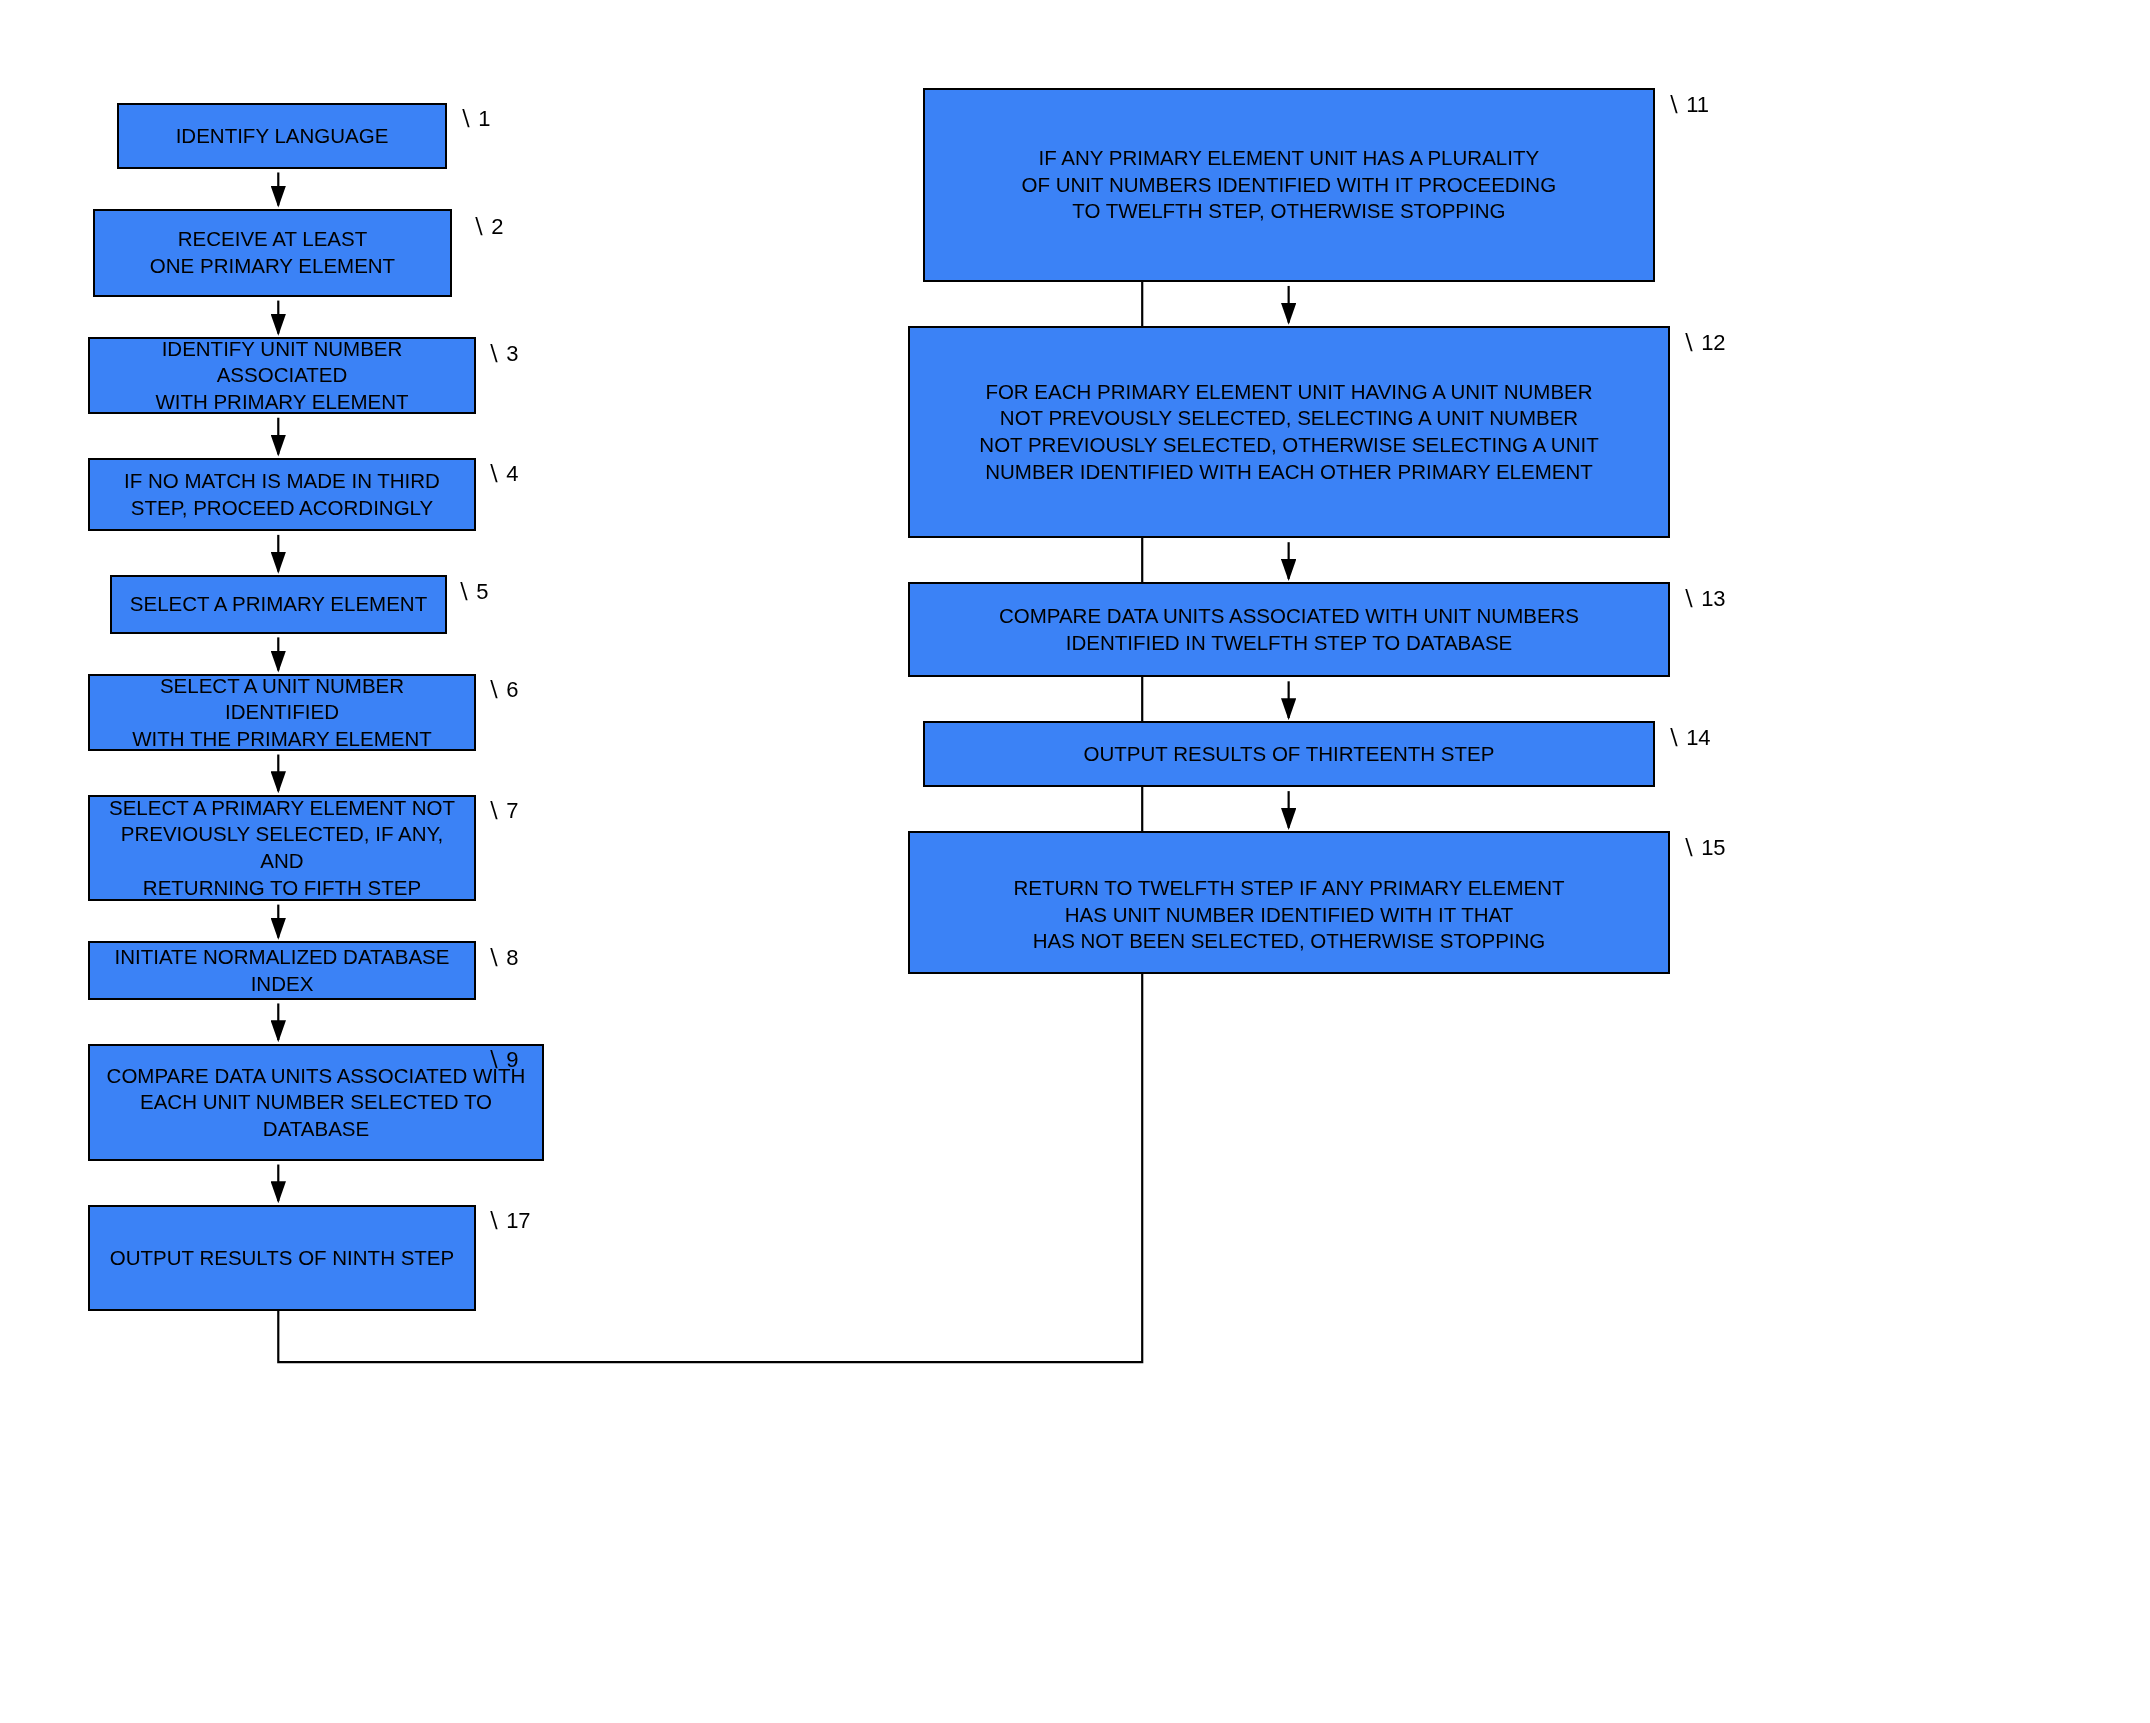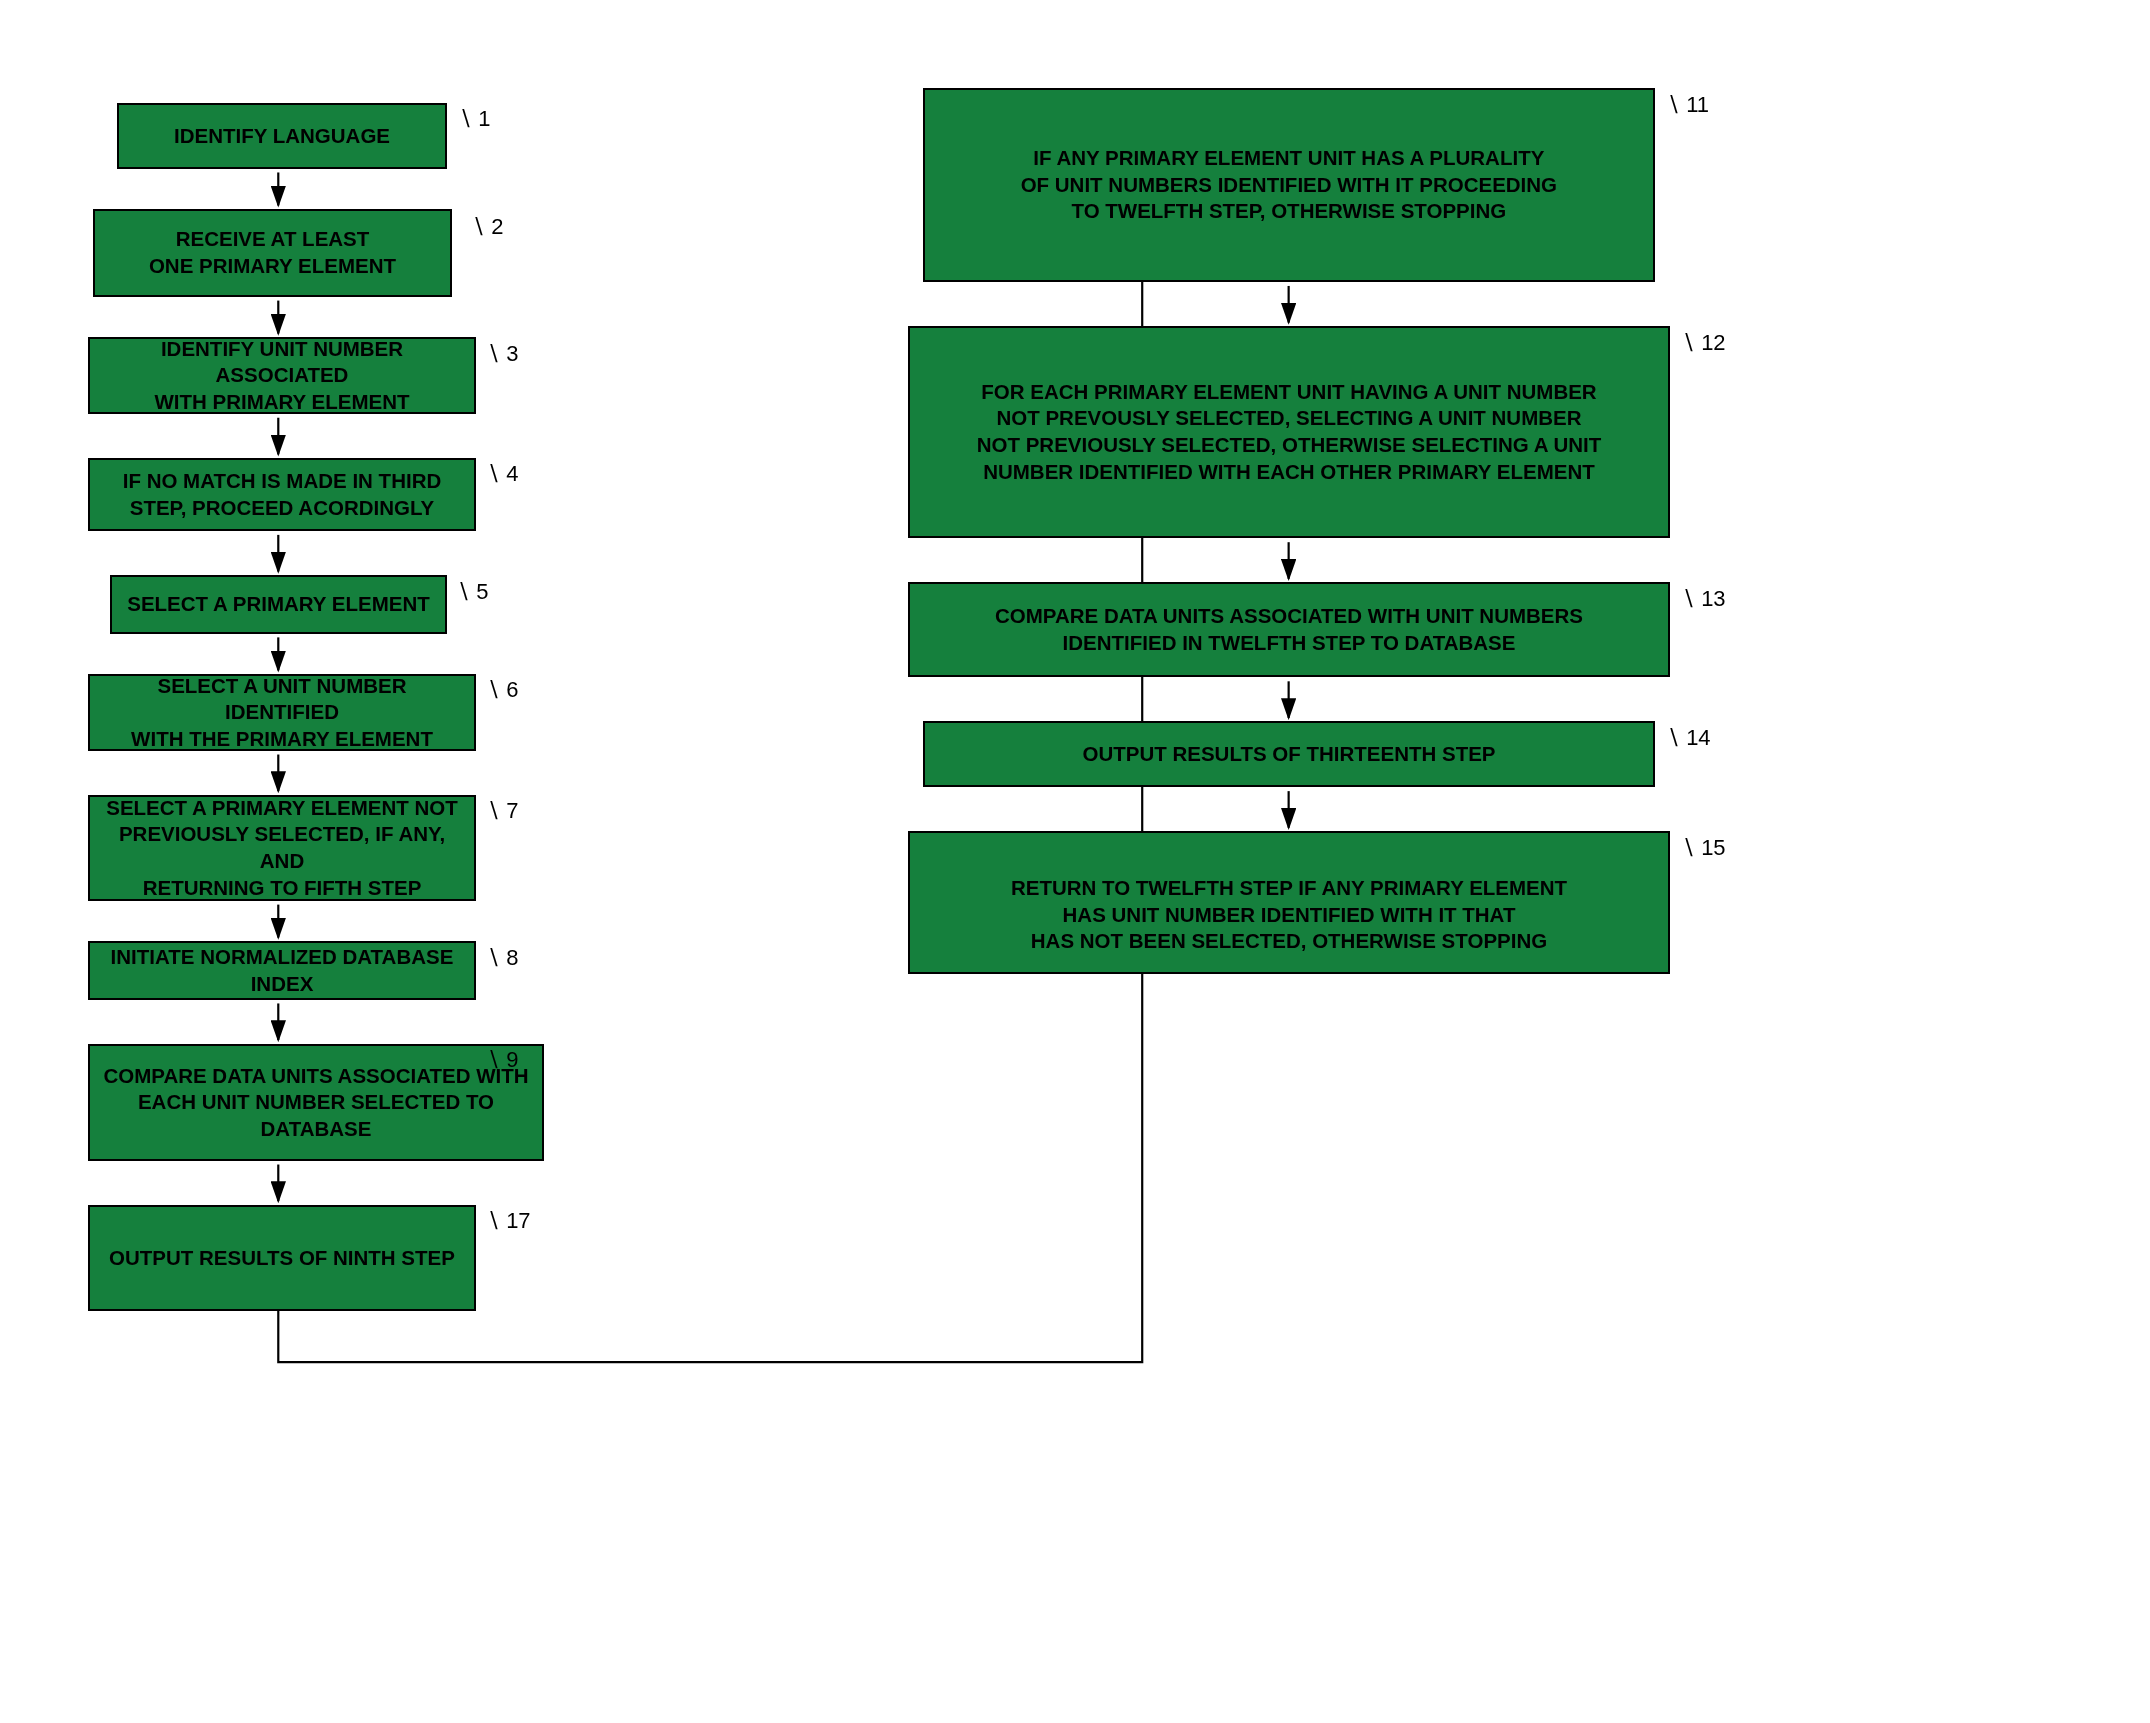--- a/index.html
+++ b/index.html
@@ -15,27 +15,27 @@
       position: absolute;
       top: 44px;
       left: 44px;
       width: 2050px;
       height: 1648px;
     }
     
     .flow-box {
       position: absolute;
       border: 2.2px solid #000;
-      background: #15803d;
+      background: #3b82f6;
       display: flex;
       align-items: center;
       justify-content: center;
       text-align: center;
       font-family: Arial, Helvetica, sans-serif;
-      font-weight: bold;
+      font-weight: normal;
       font-size: 20.5px;
       line-height: 1.3;
       padding: 7.3px 10.3px;
     }
     
     .step-num {
       position: absolute;
       font-family: Arial, Helvetica, sans-serif;
       font-size: 22px;
       font-weight: normal;

